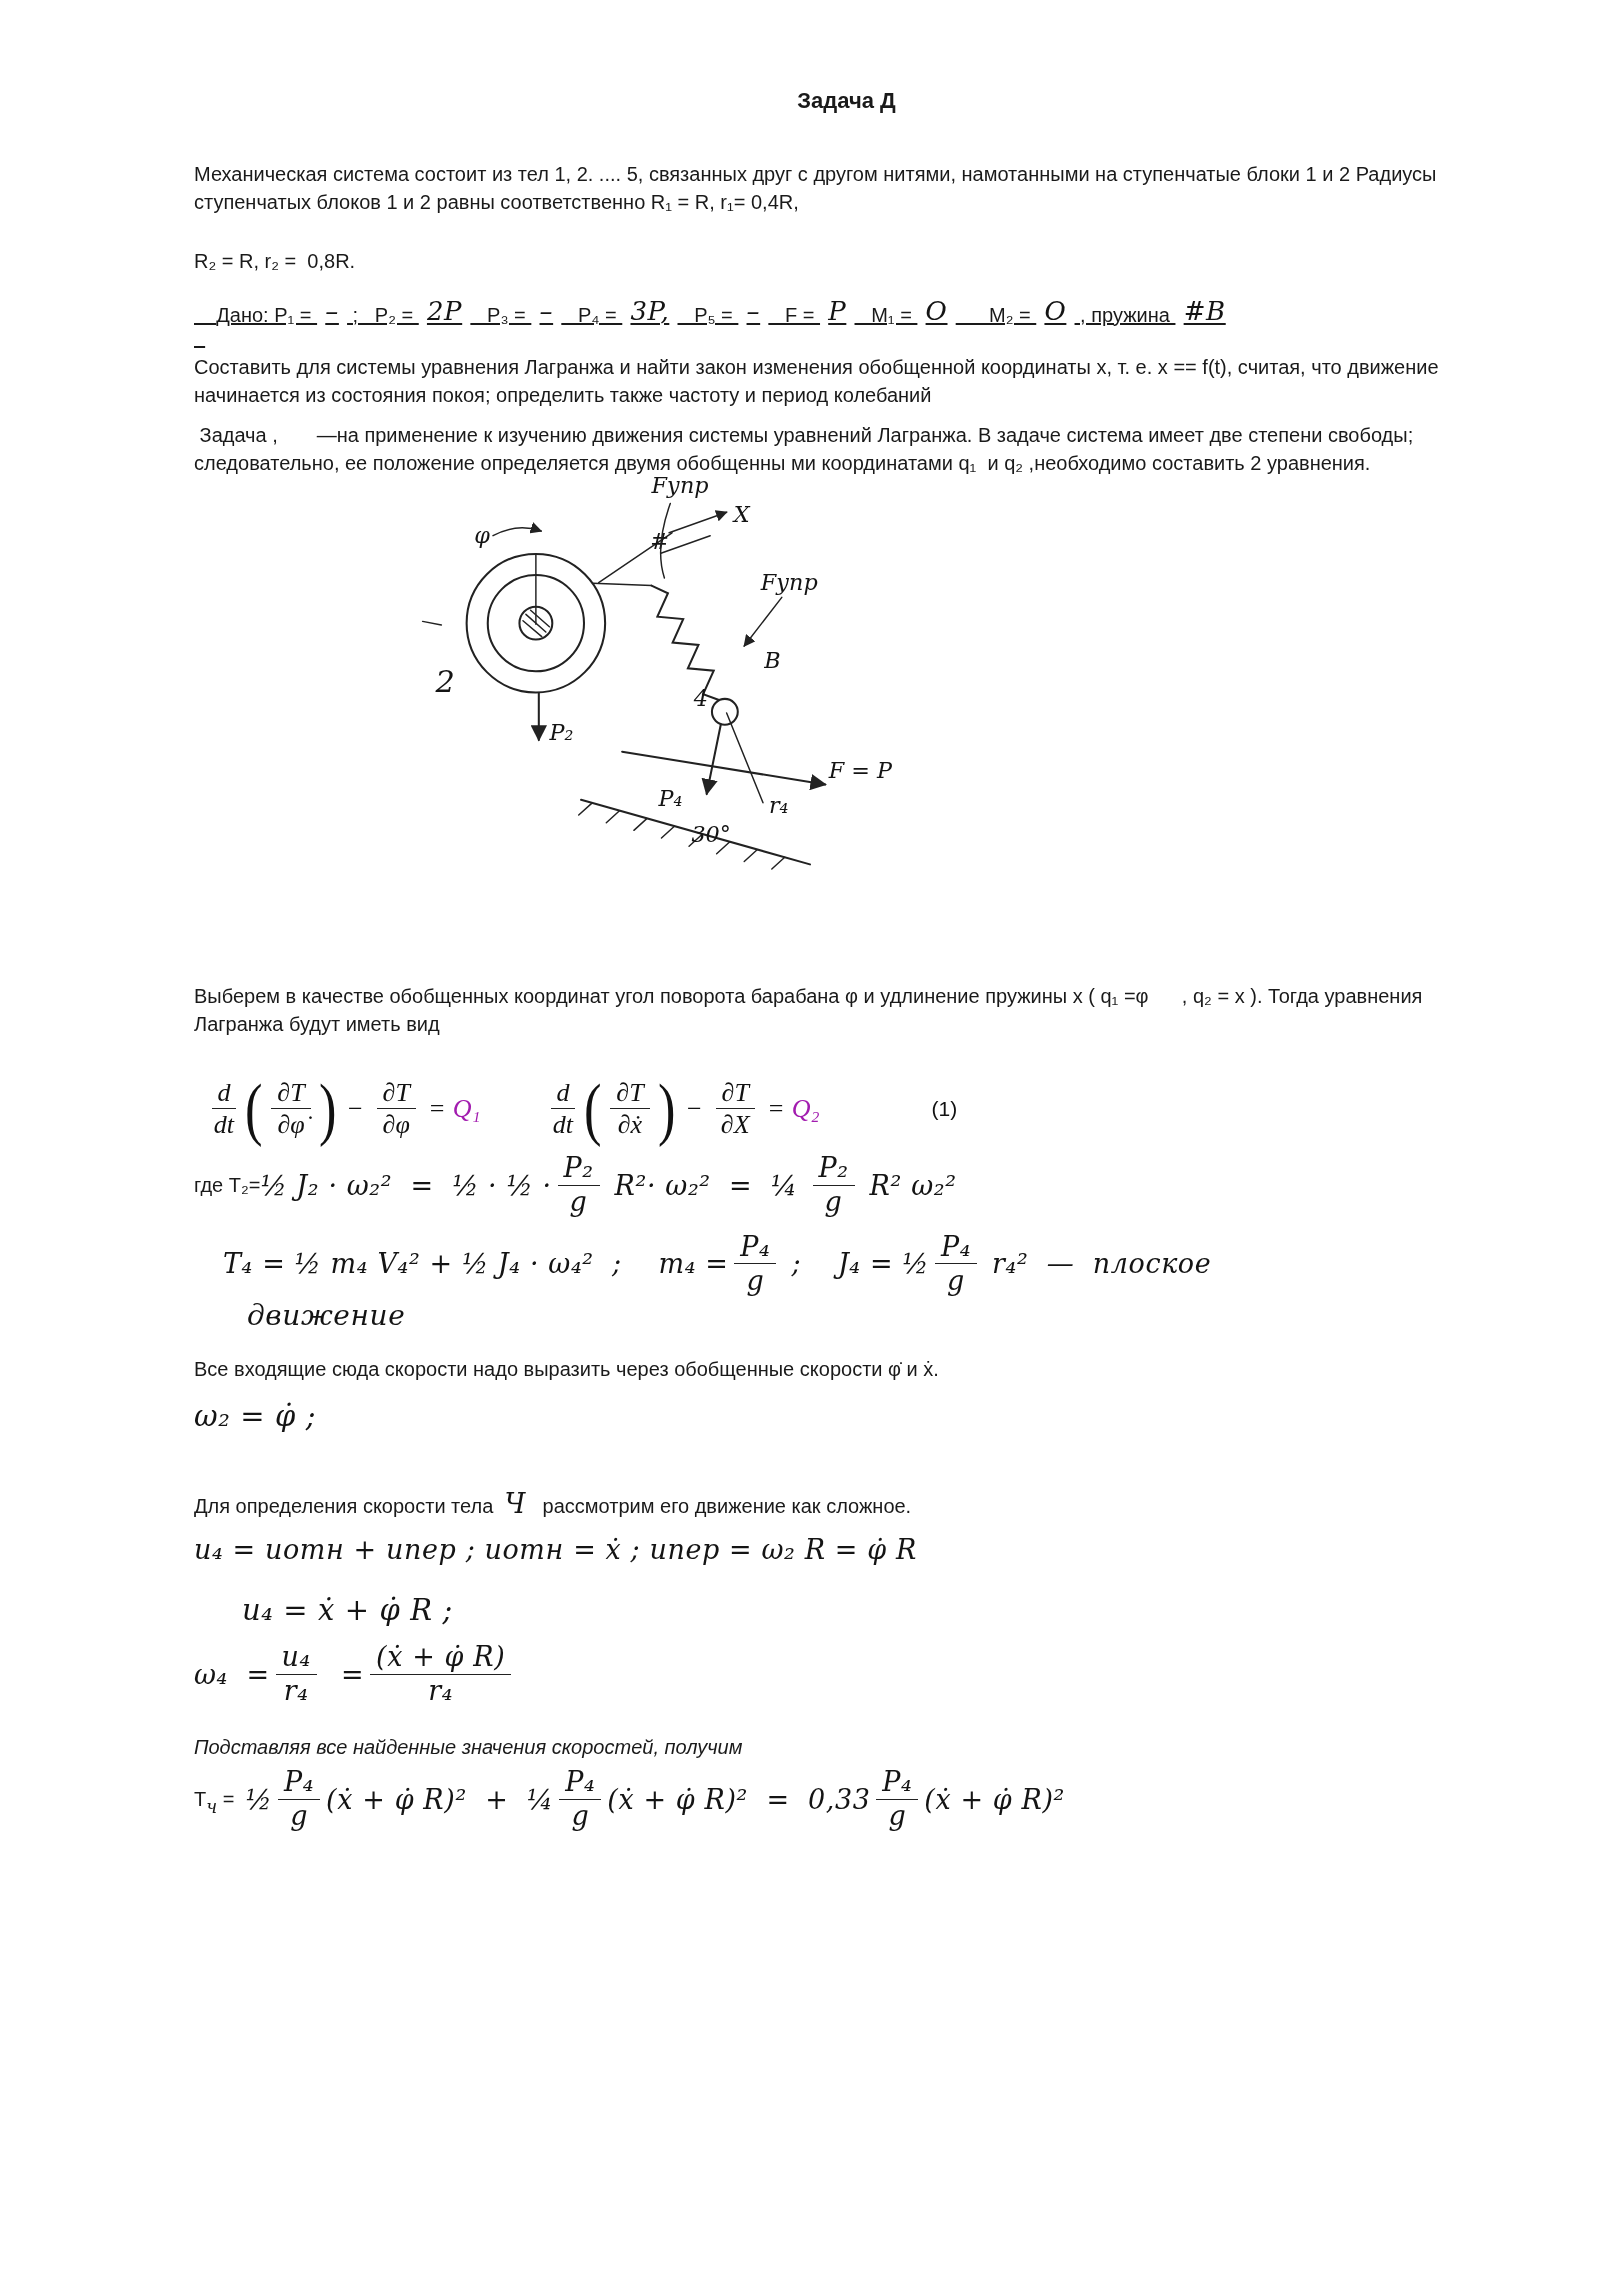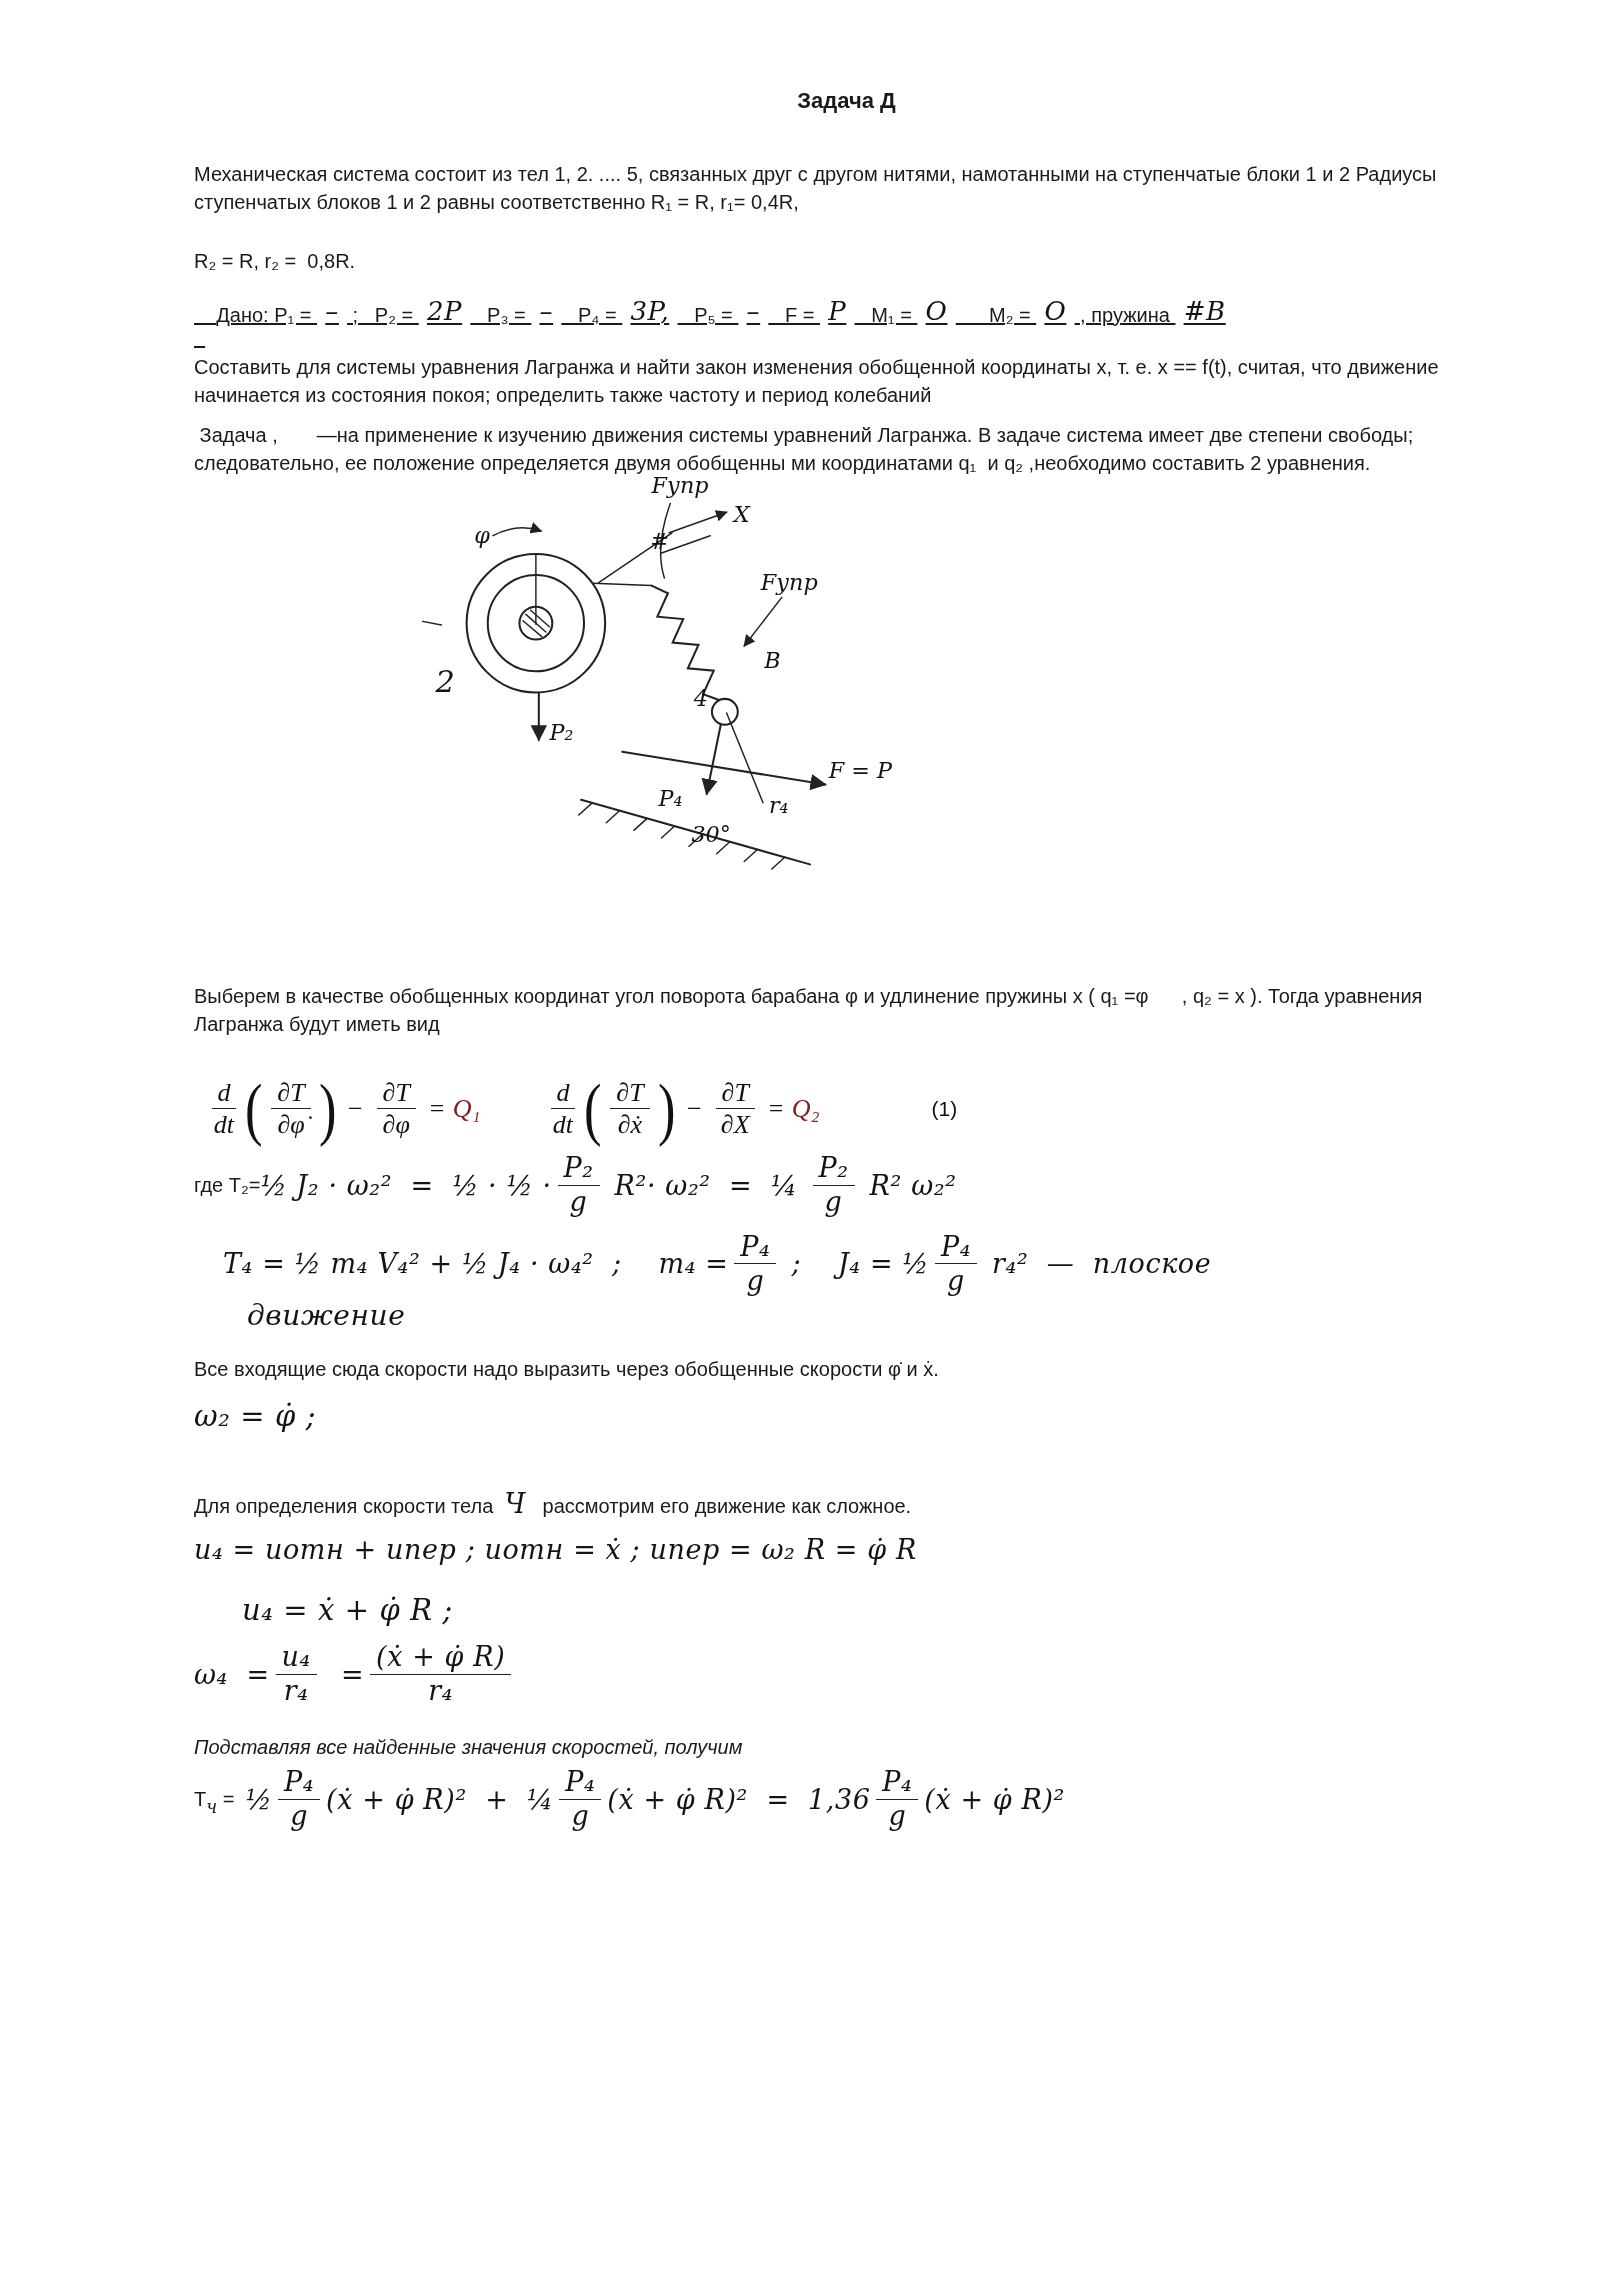--- a/index.html
+++ b/index.html
@@ -29,21 +29,21 @@
   .svgt-big{font-size:52px;}
   
   #p5{margin-top:100px;}
   .eqrow{margin-top:41px;margin-left:11.7px;display:flex;align-items:center;}
   .ser{font-family:"Liberation Serif",serif;font-style:italic;font-size:26px;color:#111;}
   .frac{display:inline-block;vertical-align:middle;text-align:center;margin:0 5.9px;}
   .frac .fn{display:block;border-bottom:1.8px solid #222;padding:0 5.9px 2.3px;line-height:1.05;}
   .frac .fd{display:block;padding-top:2.3px;line-height:1.05;}
   .paren{font-family:"Liberation Serif",serif;font-size:70px;font-weight:100;line-height:0;transform:scaleX(.75);display:inline-block;color:#111;}
   .op{font-family:"Liberation Serif",serif;font-size:26px;margin:0 8.2px;color:#111;}
-  .qq{font-family:"Liberation Serif",serif;font-style:italic;font-size:26px;color:#7f1d1d;}
+  .qq{font-family:"Liberation Serif",serif;font-style:italic;font-size:26px;color:#a21caf;}
   .eqnum{font-size:21px;font-family:"Liberation Sans",sans-serif;margin-left:112px;color:#111;}
   .gap2{margin-left:70px;}
   
   #kinetic{margin-top:63px;}
   .hwline{display:flex;align-items:center;white-space:pre;}
   #t2line{margin-top:15.3px;}
   #t4line{margin-top:16.4px;margin-left:29px;}
   #dvizh{margin-top:3.5px;margin-left:53px;font-size:28px;}
   #vel{margin-top:23.5px;}
   #w2line{margin-top:16.4px;font-size:29px;}
@@ -214,19 +214,19 @@
   </div>
 
   <p class="p" id="podst">Подставляя все найденные значения скоростей, получим</p>
 
   <div class="hwline" id="tfinal">
     <span class="tt">Т</span><span class="subhw">ч</span><span class="tt"> =  </span>
     <span class="hw">½</span>
     <span class="frac hw"><span class="fn">Р₄</span><span class="fd">g</span></span>
     <span class="hw">(ẋ + φ̇ R)²  +  ¼</span>
     <span class="frac hw"><span class="fn">Р₄</span><span class="fd">g</span></span>
-    <span class="hw">(ẋ + φ̇ R)²  =  1,36</span>
+    <span class="hw">(ẋ + φ̇ R)²  =  0,33</span>
     <span class="frac hw"><span class="fn">Р₄</span><span class="fd">g</span></span>
     <span class="hw">(ẋ + φ̇ R)²</span>
   </div>
 
 </div>
 
 
 </body></html>

